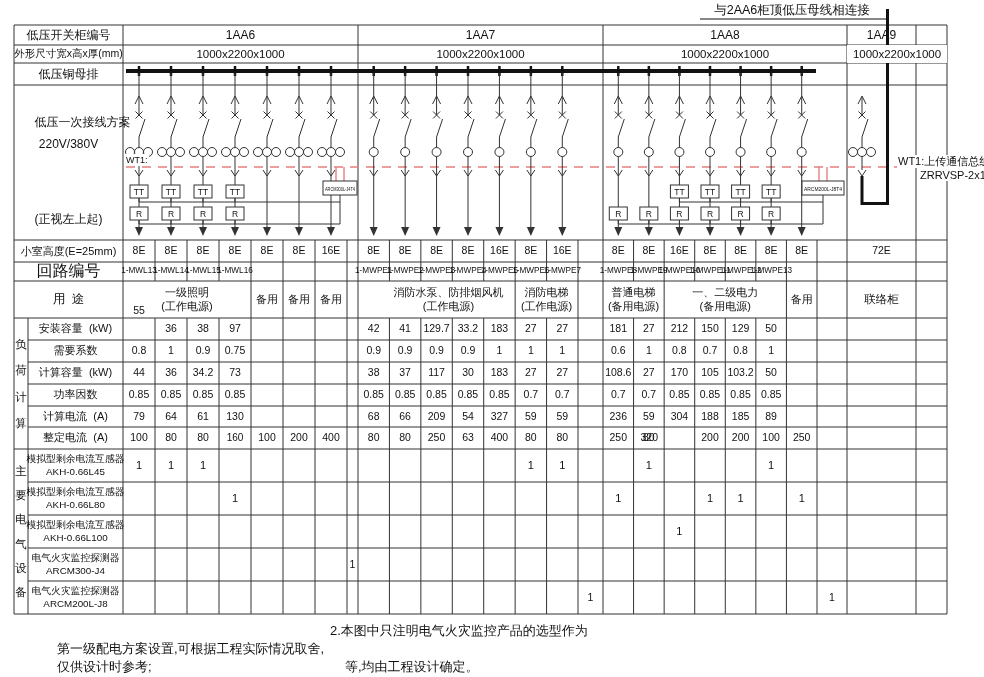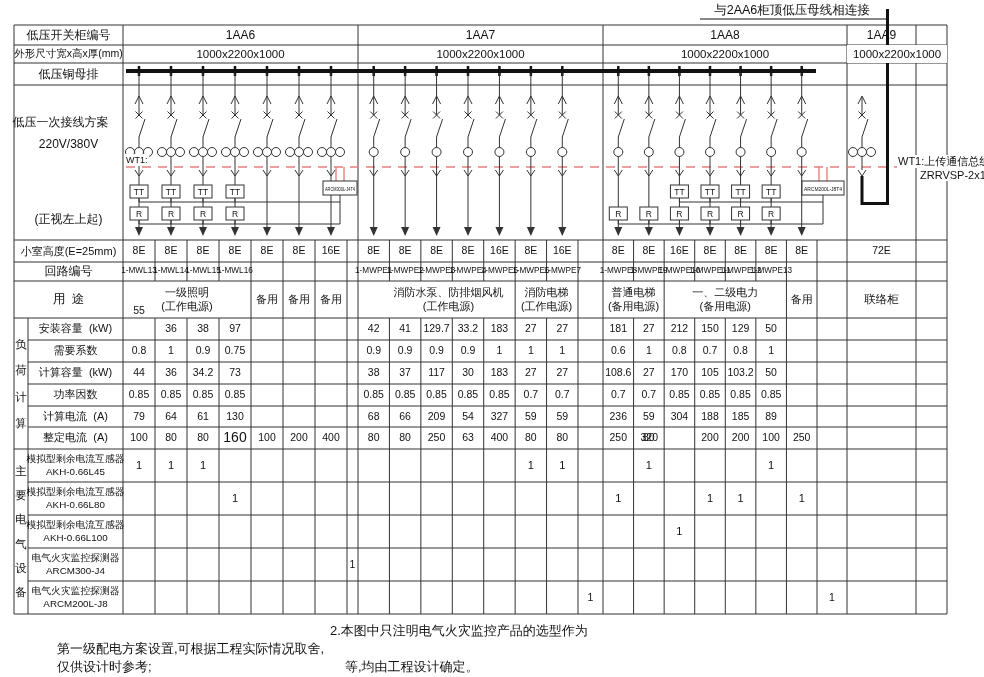--- a/index.html
+++ b/index.html
@@ -474,25 +474,25 @@
 
   <div class="lbl" style="left:698px;top:2px;width:188px;height:16px;font-size:12.5px;">与2AA6柜顶低压母线相连接</div>
 
   <div class="lbl wt1" style="left:125px;top:154px;height:12px;font-size:9px;">WT1:</div>
   <div class="lbl wt1" style="left:897px;top:155px;height:13px;font-size:11px;">WT1:上传通信总线</div>
   <div class="lbl wt1" style="left:919px;top:168px;height:13px;font-size:11px;">ZRRVSP-2x1.5</div>
 
   <div class="lbl" style="left:14px;top:25px;width:109px;height:20px;font-size:12px;">低压开关柜编号</div>
   <div class="lbl" style="left:14px;top:45px;width:109px;height:18px;font-size:10.5px;">外形尺寸宽x高x厚(mm)</div>
   <div class="lbl" style="left:14px;top:63px;width:109px;height:22px;font-size:12px;">低压铜母排</div>
-  <div class="lbl" style="left:6px;top:114px;width:109px;height:16px;font-size:12px;">低压一次接线方案</div>
+  <div class="lbl" style="left:28px;top:114px;width:109px;height:16px;font-size:12px;">低压一次接线方案</div>
   <div class="lbl" style="left:14px;top:136px;width:109px;height:16px;font-size:12px;">220V/380V</div>
   <div class="lbl" style="left:14px;top:211px;width:109px;height:16px;font-size:12px;">(正视左上起)</div>
   <div class="lbl" style="left:14px;top:240px;width:109px;height:22px;font-size:11px;">小室高度(E=25mm)</div>
-  <div class="lbl" style="left:14px;top:262px;width:109px;height:19px;font-size:12px;">回路编号</div>
+  <div class="lbl" style="left:14px;top:262px;width:109px;height:19px;font-size:16px;">回路编号</div>
   <div class="lbl" style="left:14px;top:281px;width:109px;height:37px;font-size:12.5px;font-family:Liberation Serif, serif;">用  途</div>
 <div class="cell" style="left: 123px; top: 25px; width: 235px; height: 20px; font-size: 12px;">1AA6</div>
     <div class="cell" style="left: 123px; top: 45px; width: 235px; height: 18px; font-size: 11.5px;">1000x2200x1000</div>
     <div class="cell" style="left: 358px; top: 25px; width: 245px; height: 20px; font-size: 12px;">1AA7</div>
     <div class="cell" style="left: 358px; top: 45px; width: 245px; height: 18px; font-size: 11.5px;">1000x2200x1000</div>
     <div class="cell" style="left: 603px; top: 25px; width: 244px; height: 20px; font-size: 12px;">1AA8</div>
     <div class="cell" style="left: 603px; top: 45px; width: 244px; height: 18px; font-size: 11.5px;">1000x2200x1000</div>
     <div class="cell" style="left: 847px; top: 25px; width: 69px; height: 20px; font-size: 12px;">1AA9</div>
     <div class="cell" style="left: 847px; top: 45px; width: 100px; height: 18px; font-size: 11.5px; background: rgb(255, 255, 255);">1000x2200x1000</div>
     <div class="cell" style="left: 123px; top: 240px; width: 32px; height: 22px; font-size: 10.5px;">8E</div>
@@ -527,21 +527,21 @@
     <div class="cell" style="left: 155px; top: 384px; width: 32px; height: 22px; font-size: 10.5px;">0.85</div>
     <div class="cell" style="left: 187px; top: 384px; width: 32px; height: 22px; font-size: 10.5px;">0.85</div>
     <div class="cell" style="left: 219px; top: 384px; width: 32px; height: 22px; font-size: 10.5px;">0.85</div>
     <div class="cell" style="left: 123px; top: 406px; width: 32px; height: 21px; font-size: 10.5px;">79</div>
     <div class="cell" style="left: 155px; top: 406px; width: 32px; height: 21px; font-size: 10.5px;">64</div>
     <div class="cell" style="left: 187px; top: 406px; width: 32px; height: 21px; font-size: 10.5px;">61</div>
     <div class="cell" style="left: 219px; top: 406px; width: 32px; height: 21px; font-size: 10.5px;">130</div>
     <div class="cell" style="left: 123px; top: 427px; width: 32px; height: 22px; font-size: 10.5px;">100</div>
     <div class="cell" style="left: 155px; top: 427px; width: 32px; height: 22px; font-size: 10.5px;">80</div>
     <div class="cell" style="left: 187px; top: 427px; width: 32px; height: 22px; font-size: 10.5px;">80</div>
-    <div class="cell" style="left: 219px; top: 427px; width: 32px; height: 22px; font-size: 14px;">160</div>
+    <div class="cell" style="left: 219px; top: 427px; width: 32px; height: 22px; font-size: 10px;">160</div>
     <div class="cell" style="left: 251px; top: 427px; width: 32px; height: 22px; font-size: 10.5px;">100</div>
     <div class="cell" style="left: 283px; top: 427px; width: 32px; height: 22px; font-size: 10.5px;">200</div>
     <div class="cell" style="left: 315px; top: 427px; width: 32px; height: 22px; font-size: 10.5px;">400</div>
     <div class="cell" style="left: 123px; top: 449px; width: 32px; height: 33px; font-size: 11px;">1</div>
     <div class="cell" style="left: 155px; top: 449px; width: 32px; height: 33px; font-size: 11px;">1</div>
     <div class="cell" style="left: 187px; top: 449px; width: 32px; height: 33px; font-size: 11px;">1</div>
     <div class="cell" style="left: 219px; top: 482px; width: 32px; height: 33px; font-size: 11px;">1</div>
     <div class="cell" style="left: 347px; top: 548px; width: 11px; height: 33px; font-size: 10.5px;">1</div>
     <div class="cell" style="left: 358px; top: 240px; width: 31.4286px; height: 22px; font-size: 10.5px;">8E</div>
     <div class="cell" style="left: 358px; top: 262px; width: 31.4286px; height: 19px; font-size: 8.2px;">1-MWPE1</div>

